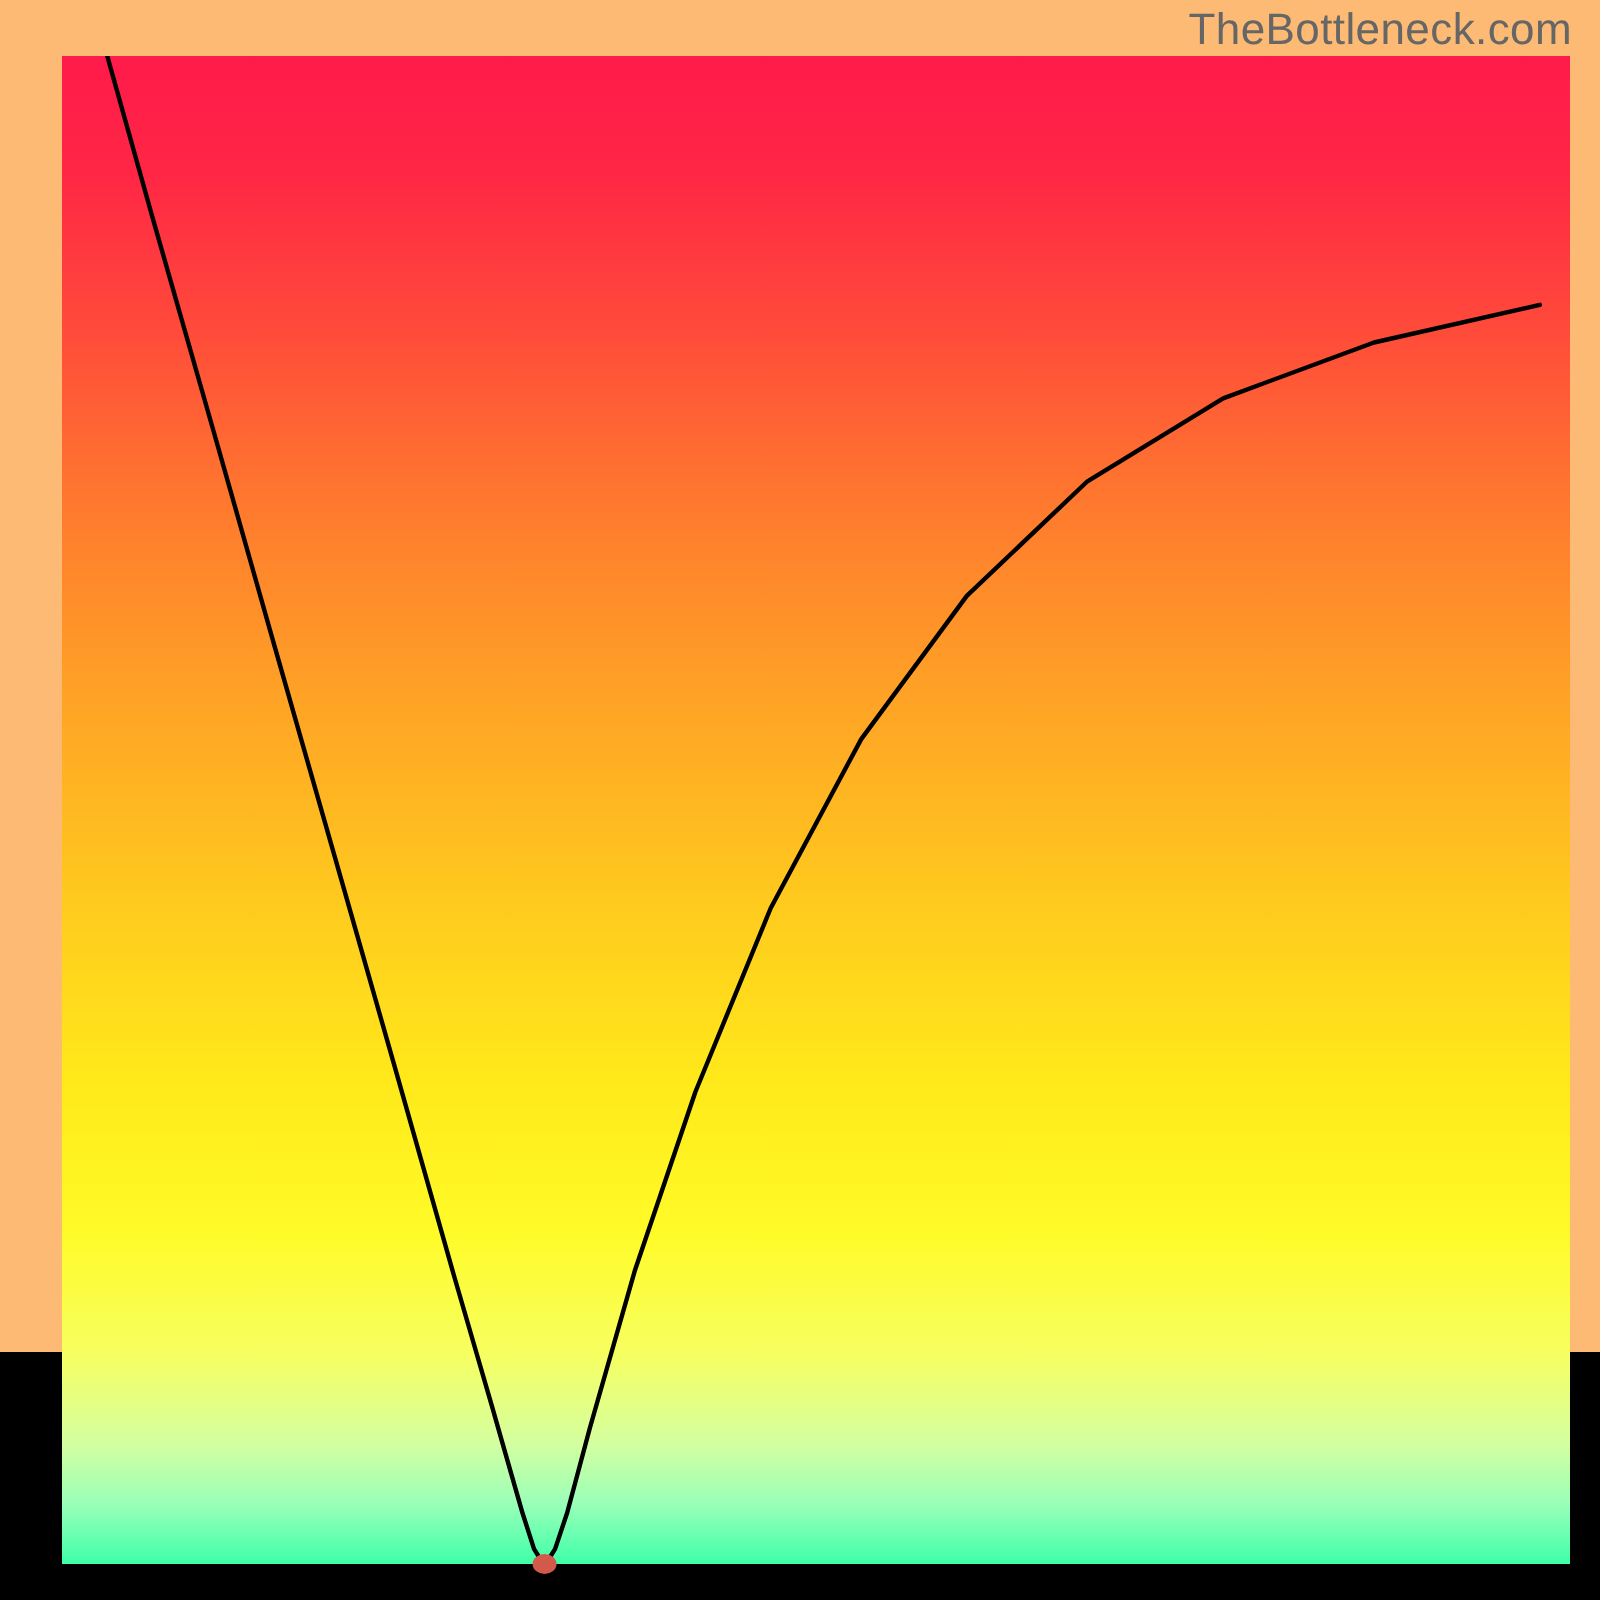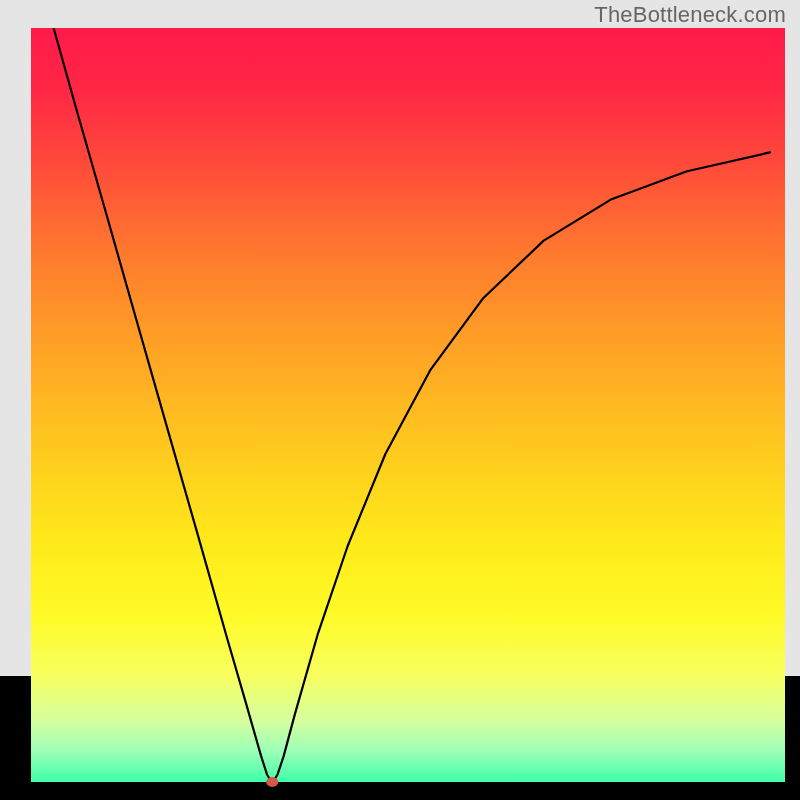--- a/index.html
+++ b/index.html
@@ -7,21 +7,21 @@
     padding: 0;
     width: 800px;
     height: 800px;
     background: #000;
     overflow: hidden;
   }
   .container {
     position: relative;
     width: 800px;
     height: 676px;
-    background: #e5e5e5;
+    background: #fdba74;
   }
   .watermark {
     position: absolute;
     top: 2px;
     right: 14px;
     color: #666;
     font-family: Arial, Helvetica, sans-serif;
     font-size: 22px;
     font-weight: 400;
     z-index: 5;

